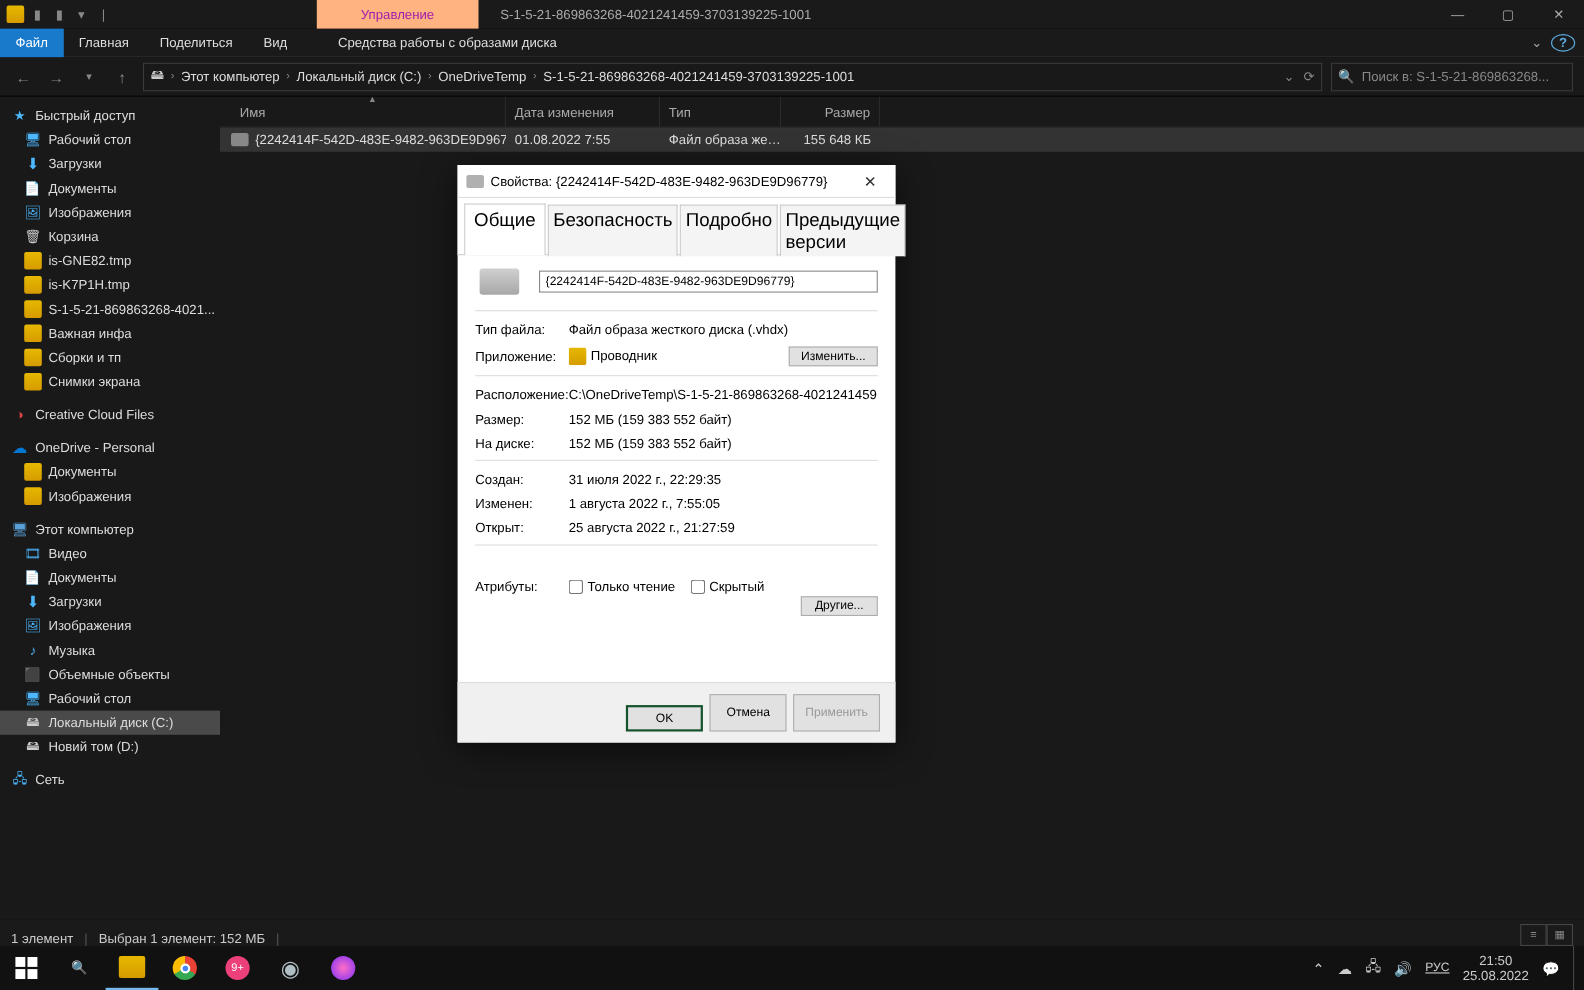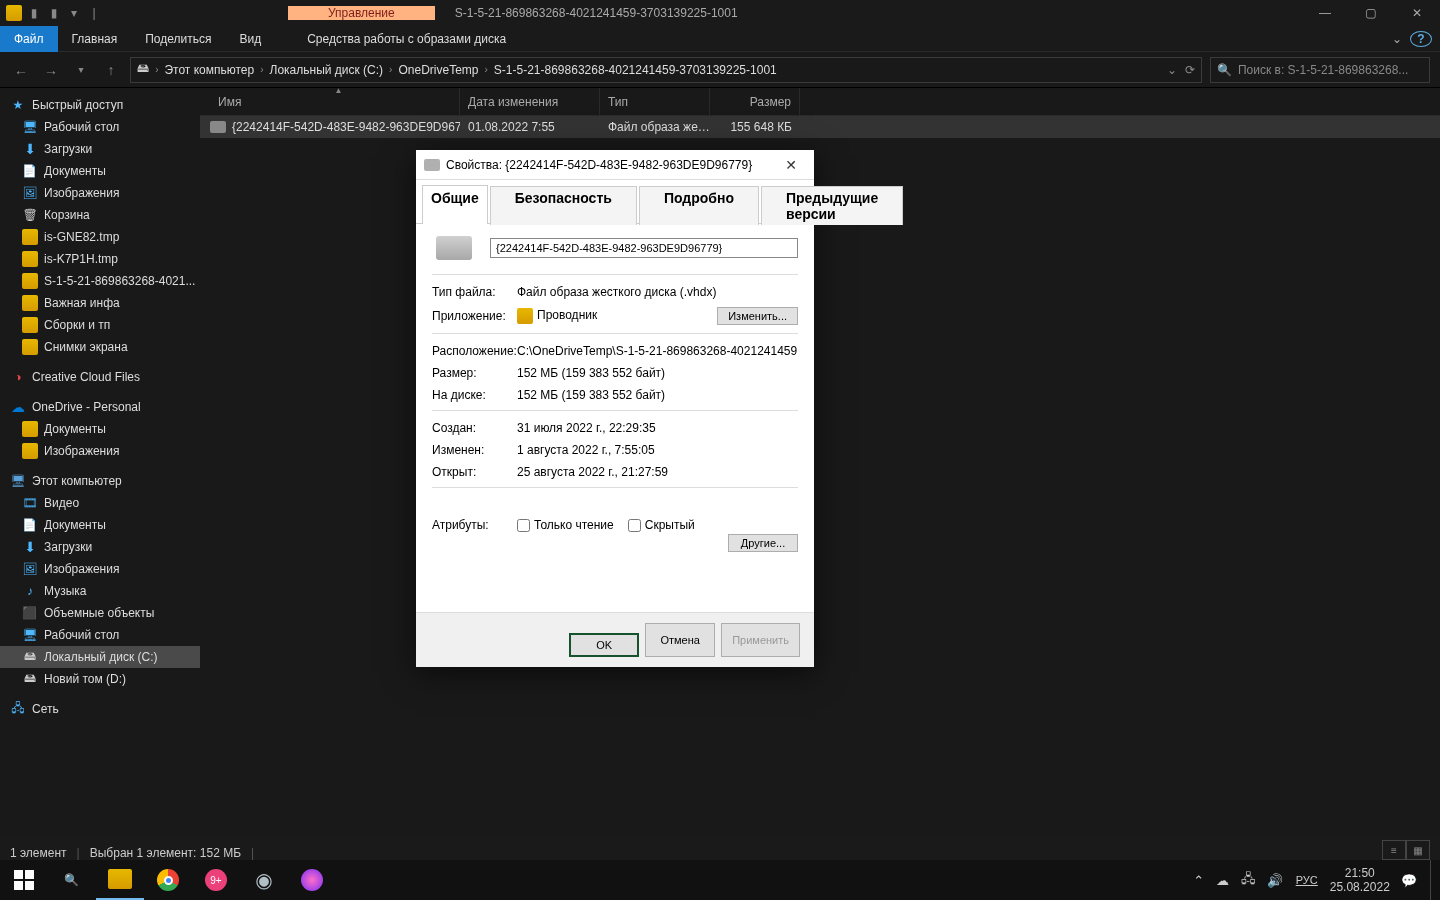--- a/index.html
+++ b/index.html
@@ -2,21 +2,21 @@
 <html><head>
 <meta charset="utf-8">
 <style>
 * { margin:0; padding:0; box-sizing:border-box; font-family:"Segoe UI",Tahoma,sans-serif; font-size:12px; user-select:none; }
 body { width:1440px; height:900px; background:#000; overflow:hidden; position:relative; }
 
 .titlebar { height:26px; background:#1a1a1a; display:flex; align-items:center; color:#ccc; }
 .qat { display:flex; align-items:center; gap:4px; padding:0 6px; }
 .qat .folder-ico { width:16px; height:16px; background:linear-gradient(#e6b800,#d69b00); border-radius:2px; }
 .qat .tiny { width:16px; height:16px; display:flex; align-items:center; justify-content:center; color:#888; }
-.context-tab { background:#ffb380; color:#7f1d1d; height:14px; display:flex; align-items:center; padding:0 40px; margin-left:180px; font-size:12px; }
+.context-tab { background:#ffb380; color:#a21caf; height:26px; display:flex; align-items:center; padding:0 40px; margin-left:180px; font-size:12px; }
 .title-text { margin-left:20px; color:#aaa; }
 .winctl { margin-left:auto; display:flex; }
 .winctl div { width:46px; height:26px; display:flex; align-items:center; justify-content:center; color:#aaa; font-size:12px; }
 
 .ribbon { height:26px; background:#1a1a1a; display:flex; align-items:center; color:#ddd; border-bottom:1px solid #2a2a2a; }
 .ribbon .file { background:#1979ca; color:#fff; padding:0 14px; height:26px; display:flex; align-items:center; }
 .ribbon .tab { padding:0 14px; height:26px; display:flex; align-items:center; }
 .ribbon .ctx { margin-left:18px; }
 .ribbon .chev { margin-left:auto; padding:0 8px; color:#aaa; }
 .ribbon .help { padding:0 10px; color:#5DADE2; font-weight:bold; border:1px solid #5DADE2; border-radius:50%; width:16px; height:16px; display:flex; align-items:center; justify-content:center; margin-right:8px; }
@@ -79,22 +79,22 @@
 .tray .clock { text-align:center; line-height:14px; font-size:11px; }
 .tray .lang { font-size:11px;text-decoration:underline; }
 .tray .ico { font-size:13px; color:#ccc; }
 .tray .desk { width:6px; height:40px; border-left:1px solid #444; }
 
 .dialog { position:absolute; left:416px; top:150px; width:398px; background:#fff; color:#000; box-shadow:0 6px 30px rgba(0,0,0,.6); font-size:11px; }
 .dlg-title { height:30px; display:flex; align-items:center; padding:0 8px; border-bottom:1px solid #ddd; background:#fff; }
 .dlg-title .dico { width:16px; height:12px; background:#b0b0b0; border-radius:2px; margin-right:6px; }
 .dlg-title .dclose { margin-left:auto; width:30px; text-align:center; font-size:14px; color:#333; }
 .tabs { display:flex; border-bottom:1px solid #ccc; padding:4px 6px 0 6px; background:#fff; gap:2px; }
-.tabs .t { padding:4px 8px; border:1px solid #ccc; border-bottom:none; background:#fff; position:relative; top:1px; font-size:14px;font-weight:bold; }
-.tabs .t.inactive { background:#f4f4f4; top:2px; padding:3px 24px; }
+.tabs .t { padding:4px 8px; border:1px solid #ccc; border-bottom:none; background:#fff; position:relative; top:1px; font-size:17px; }
+.tabs .t.inactive { background:#f4f4f4; top:2px; padding:3px 4px; }
 .dlg-body { padding:12px 16px; }
 .dlg-row { display:flex; align-items:center; margin-bottom:8px; }
 .dlg-row .lab { width:85px; color:#000; }
 .dlg-row .val { flex:1; color:#000; white-space:nowrap; overflow:hidden; }
 .dlg-hr { border:none; border-top:1px solid #ddd; margin:8px 0 10px; }
 .dlg-head { display:flex; align-items:center; gap:18px; margin-bottom:14px; }
 .dlg-head .big-ico { width:36px; height:24px; background:linear-gradient(#d0d0d0,#a8a8a8); border-radius:3px; margin-left:4px; }
 .dlg-head input { flex:1; border:1px solid #888; padding:3px 5px; font-size:11px; }
 .dlg-btn { background:#e1e1e1; border:1px solid #adadad; padding:2px 10px; font-size:11px; }
 .dlg-btn:disabled { color:#999; }

